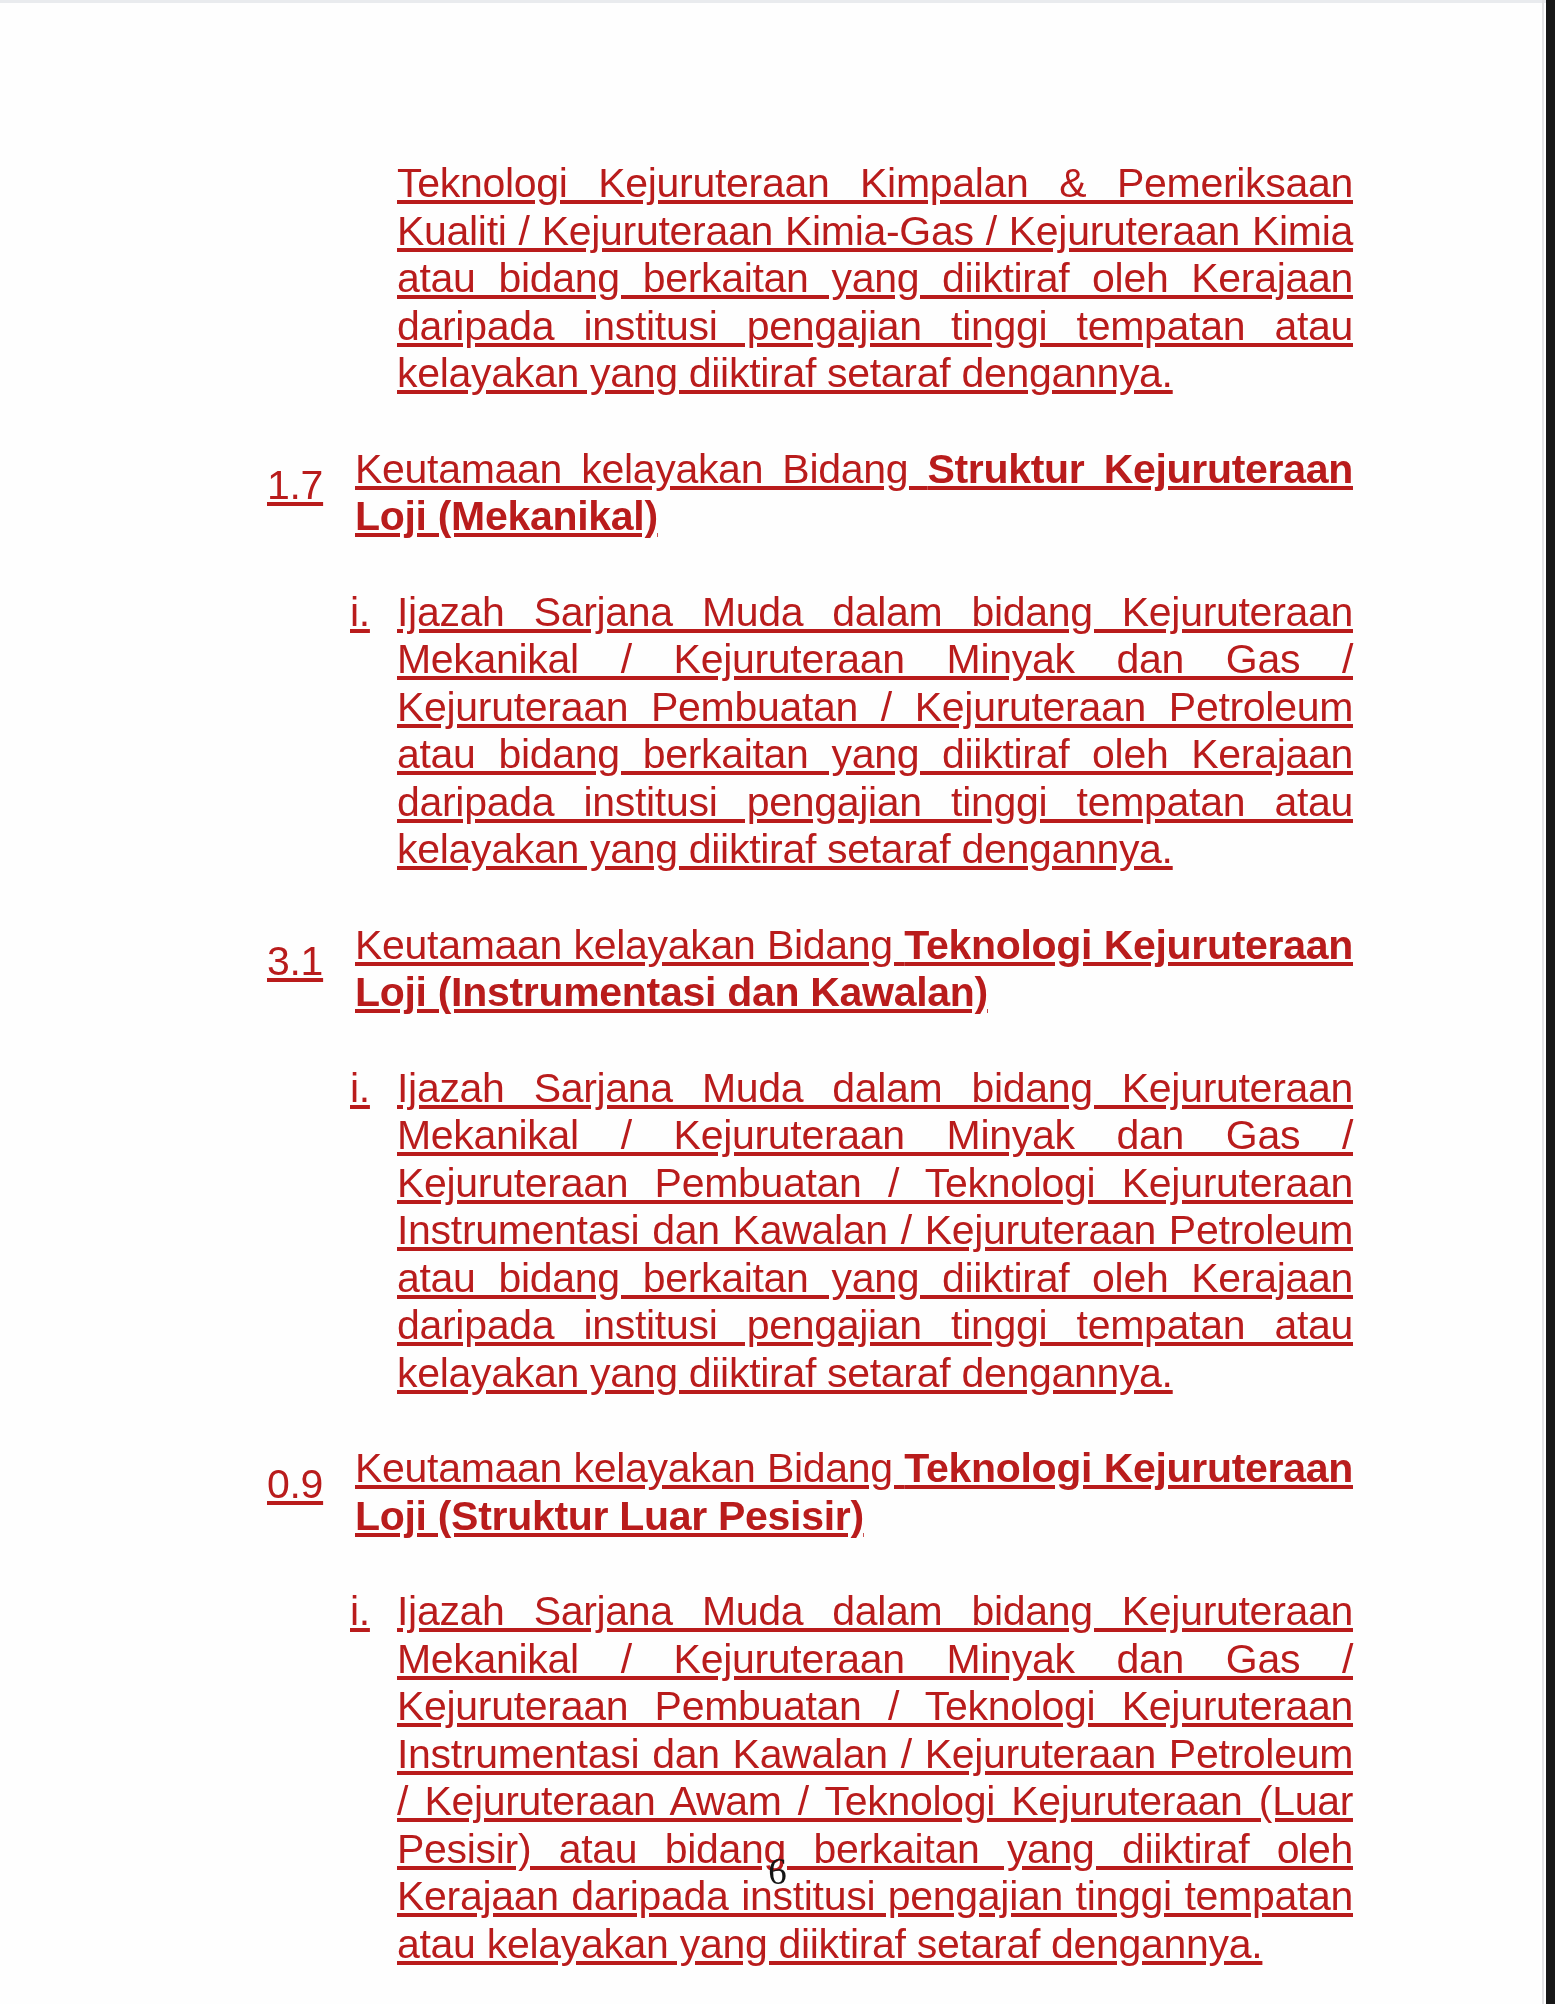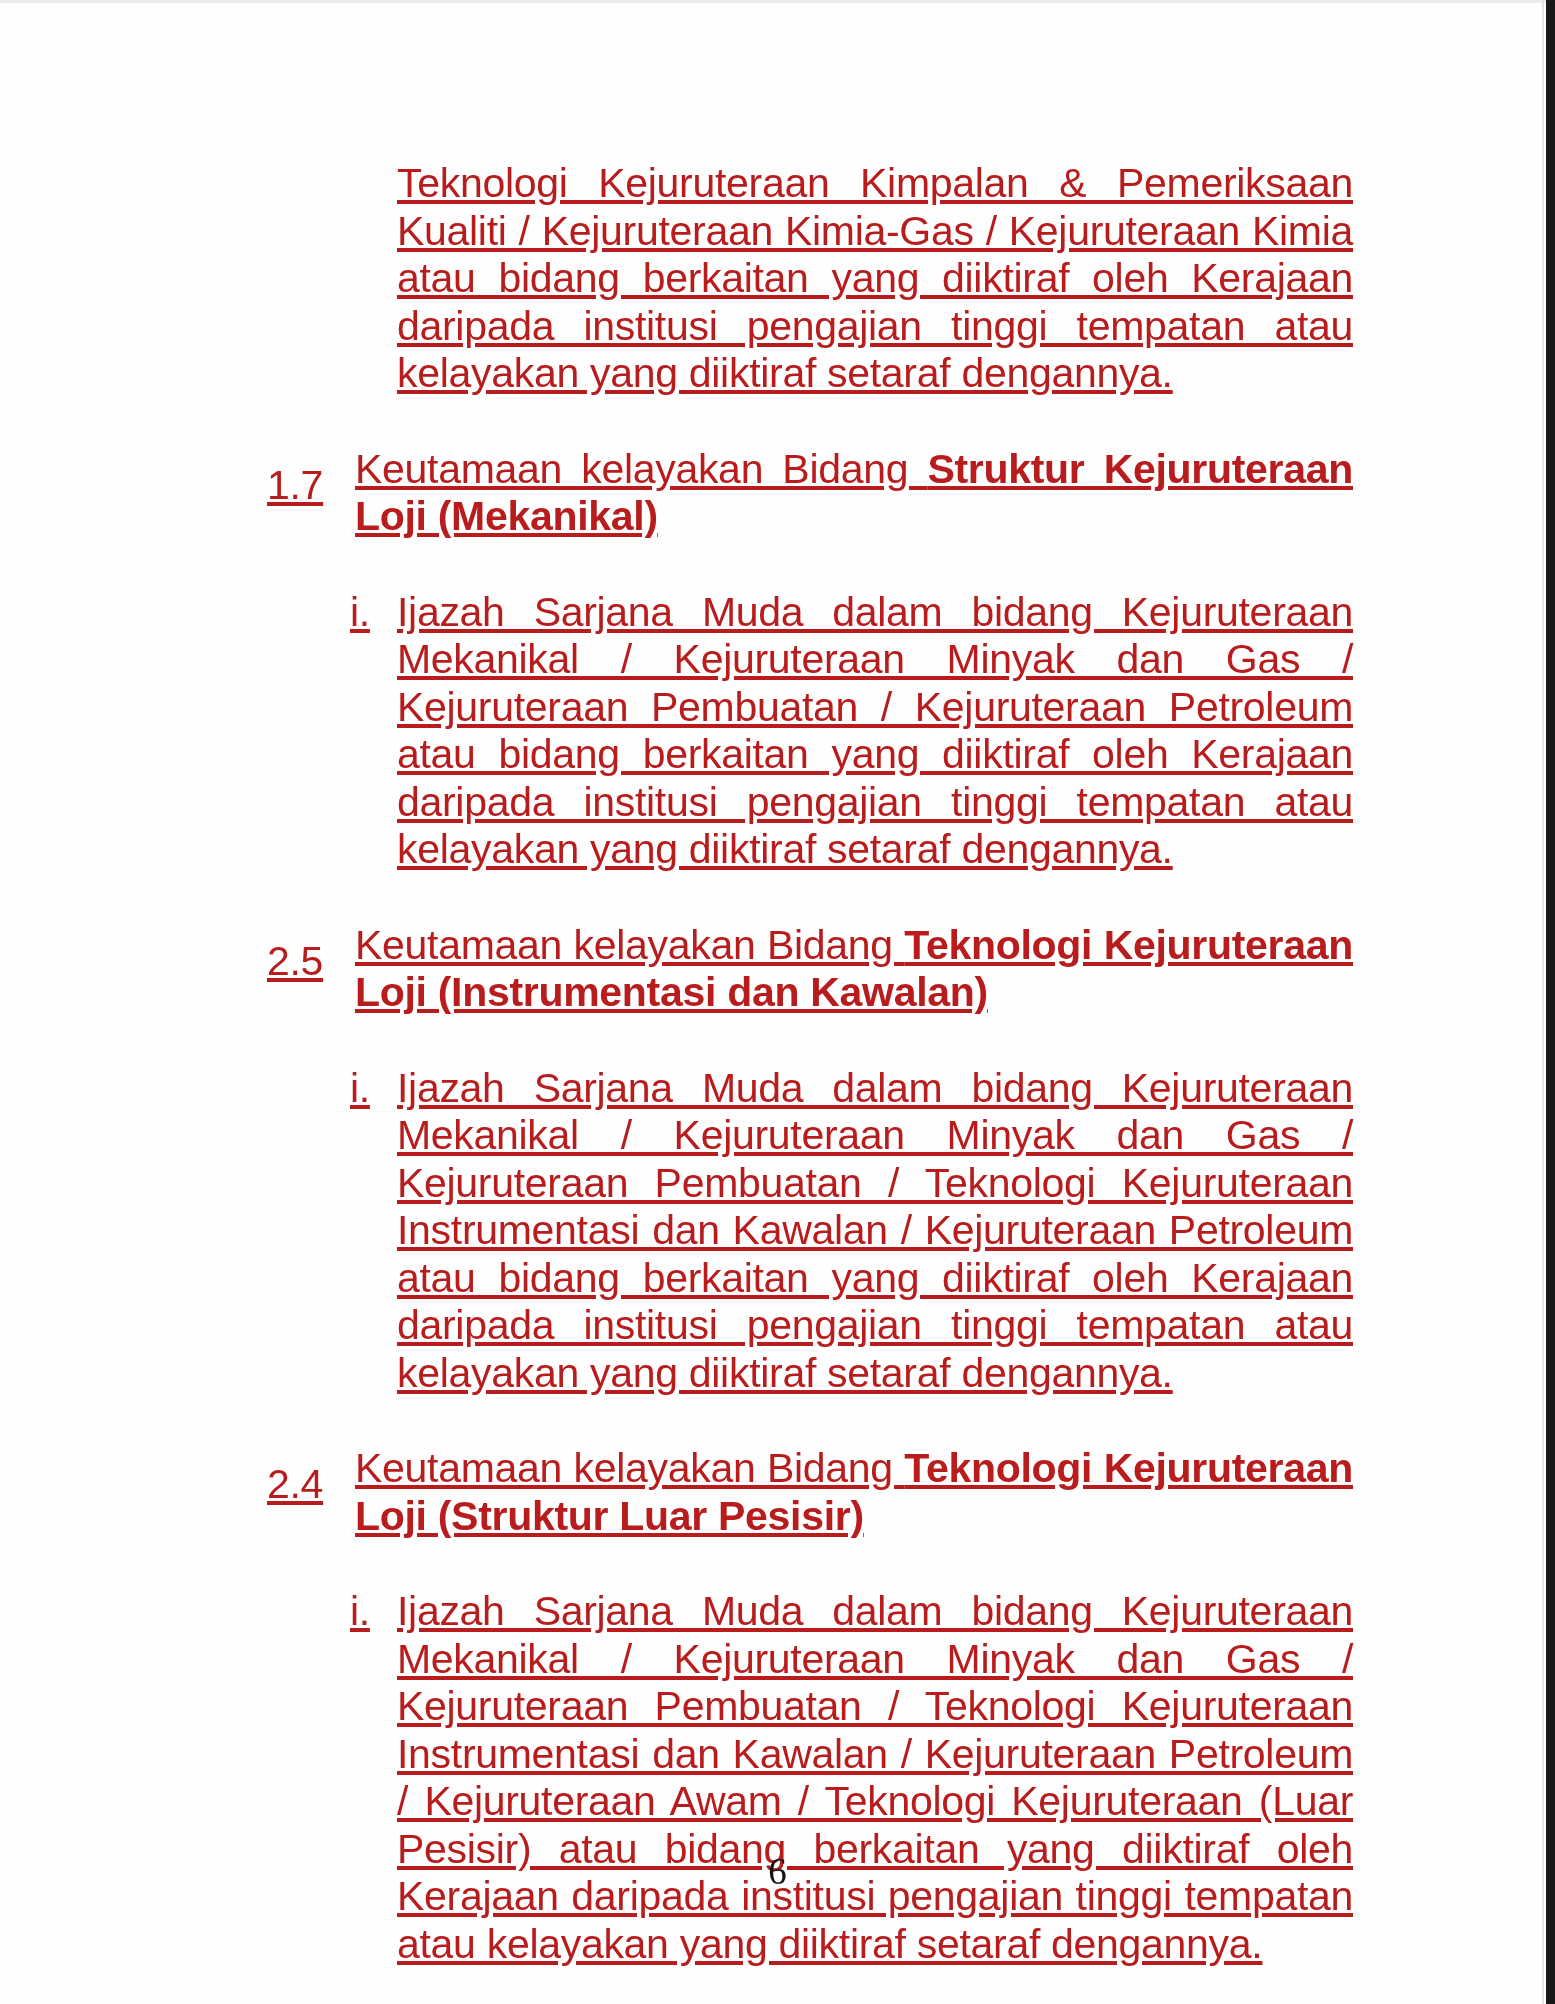--- a/index.html
+++ b/index.html
@@ -111,30 +111,30 @@
     <div class="heading-row">
       <span class="section-num">1.7</span>
       <span class="heading-text"><span>Keutamaan kelayakan Bidang </span><b>Struktur Kejuruteraan Loji (Mekanikal)</b></span>
     </div>
     <div class="item-row">
       <span class="item-marker">i.</span>
       <span class="item-text">Ijazah Sarjana Muda dalam bidang Kejuruteraan Mekanikal / Kejuruteraan Minyak dan Gas / Kejuruteraan Pembuatan / Kejuruteraan Petroleum atau bidang berkaitan yang diiktiraf oleh Kerajaan daripada institusi pengajian tinggi tempatan atau kelayakan yang diiktiraf setaraf dengannya.</span>
     </div>
 
     <div class="heading-row">
-      <span class="section-num">2.5</span>
+      <span class="section-num">3.1</span>
       <span class="heading-text"><span>Keutamaan kelayakan Bidang </span><b>Teknologi Kejuruteraan Loji (Instrumentasi dan Kawalan)</b></span>
     </div>
     <div class="item-row">
       <span class="item-marker">i.</span>
       <span class="item-text">Ijazah Sarjana Muda dalam bidang Kejuruteraan Mekanikal / Kejuruteraan Minyak dan Gas / Kejuruteraan Pembuatan / Teknologi Kejuruteraan Instrumentasi dan Kawalan / Kejuruteraan Petroleum atau bidang berkaitan yang diiktiraf oleh Kerajaan daripada institusi pengajian tinggi tempatan atau kelayakan yang diiktiraf setaraf dengannya.</span>
     </div>
 
     <div class="heading-row">
-      <span class="section-num">2.4</span>
+      <span class="section-num">0.9</span>
       <span class="heading-text"><span>Keutamaan kelayakan Bidang </span><b>Teknologi Kejuruteraan Loji (Struktur Luar Pesisir)</b></span>
     </div>
     <div class="item-row">
       <span class="item-marker">i.</span>
       <span class="item-text">Ijazah Sarjana Muda dalam bidang Kejuruteraan Mekanikal / Kejuruteraan Minyak dan Gas / Kejuruteraan Pembuatan / Teknologi Kejuruteraan Instrumentasi dan Kawalan / Kejuruteraan Petroleum / Kejuruteraan Awam / Teknologi Kejuruteraan (Luar Pesisir) atau bidang berkaitan yang diiktiraf oleh Kerajaan daripada institusi pengajian tinggi tempatan atau kelayakan yang diiktiraf setaraf dengannya.</span>
     </div>
 
   </div>
 
   <div class="page-number">6</div>

